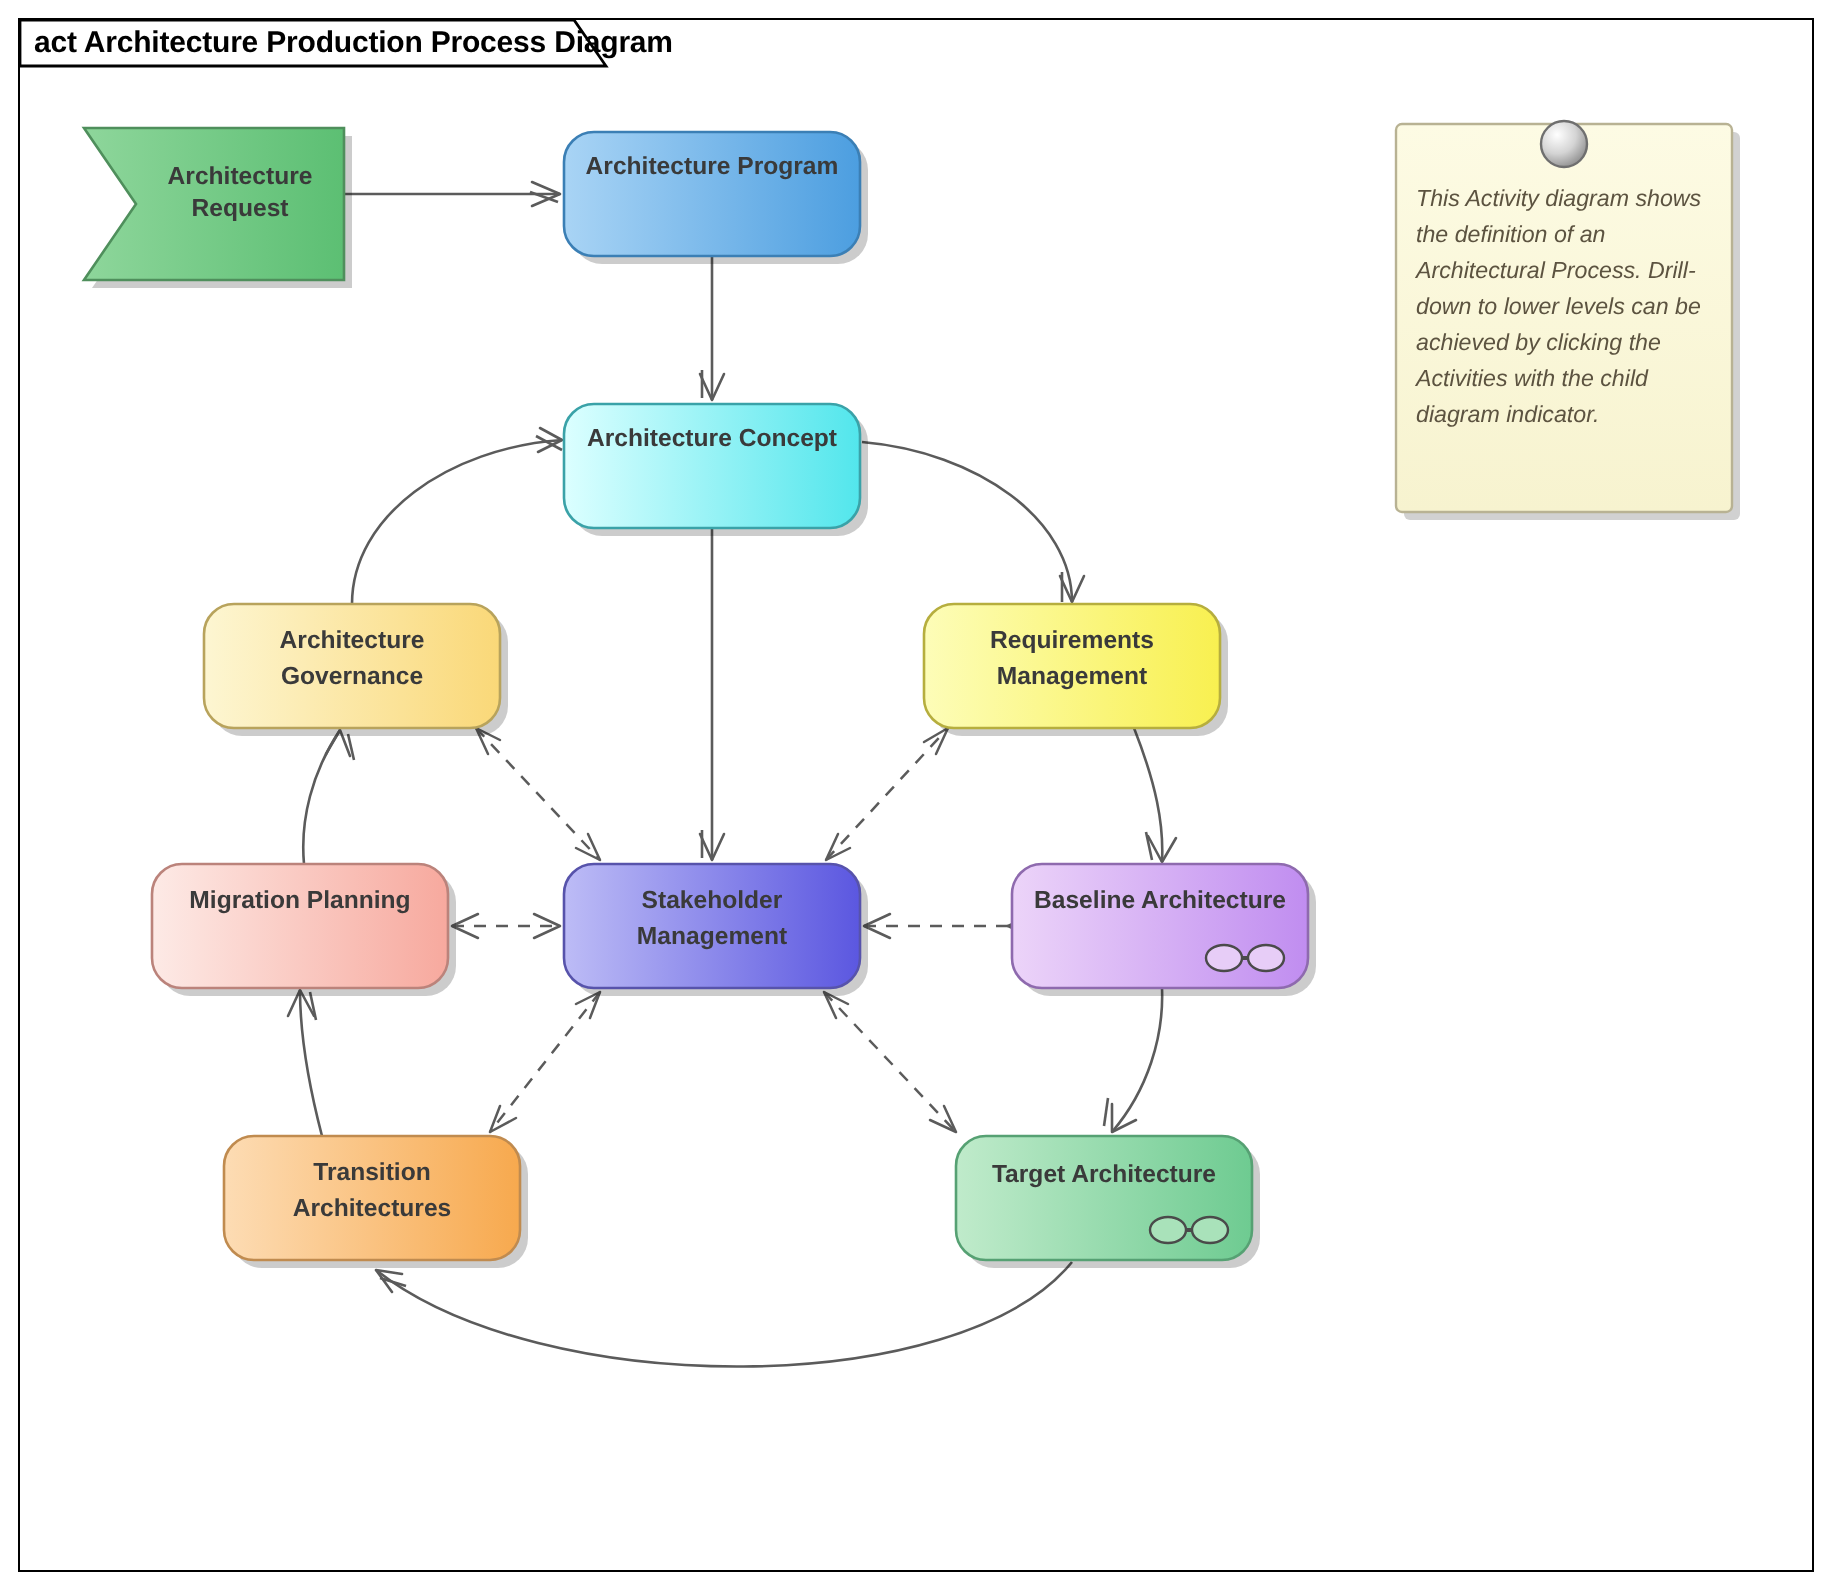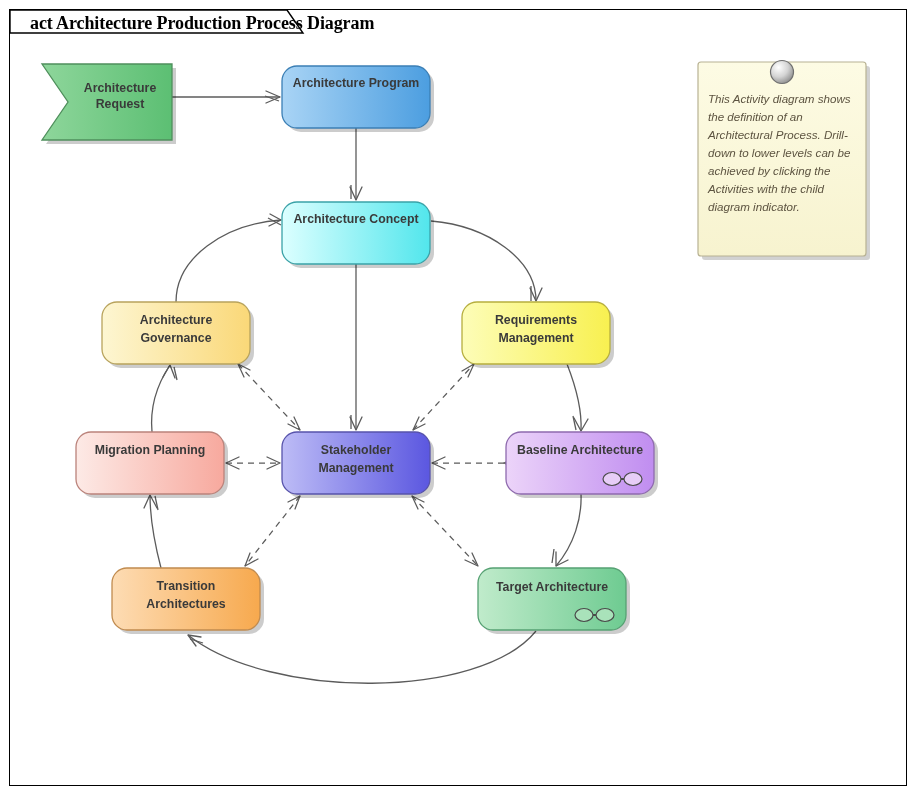--- a/index.html
+++ b/index.html
@@ -1,21 +1,21 @@
 <!DOCTYPE html>
 <html><head>
 <meta charset="utf-8">
 <style>
   html,body{margin:0;padding:0;background:#ffffff;}
   body{width:918px;height:797px;overflow:hidden;
        font-family:"Liberation Sans",sans-serif;}
   #frame{position:absolute;left:9px;top:9px;width:898px;height:777px;
          border:1.4px solid #000;box-sizing:border-box;background:#fff;}
-  #tabtext{position:absolute;left:30px;top:13px;font-size:18px;font-weight:bold;
-           color:#000;white-space:nowrap;letter-spacing:-0.1px;font-family:Liberation Serif, serif;}
+  #tabtext{position:absolute;left:17px;top:13px;font-size:15px;font-weight:bold;
+           color:#000;white-space:nowrap;letter-spacing:-0.1px;}
   svg#canvas{position:absolute;left:0;top:0;width:918px;height:797px;}
   .nodelabel{font-family:"Liberation Sans",sans-serif;font-size:12.3px;
              font-weight:bold;fill:#3a3a3a;text-anchor:middle;}
   .notetext{font-family:"Liberation Sans",sans-serif;font-size:11.6px;
             font-style:italic;fill:#5c5340;}
 </style>
 </head>
 <body>
 
 <div id="frame"></div>

